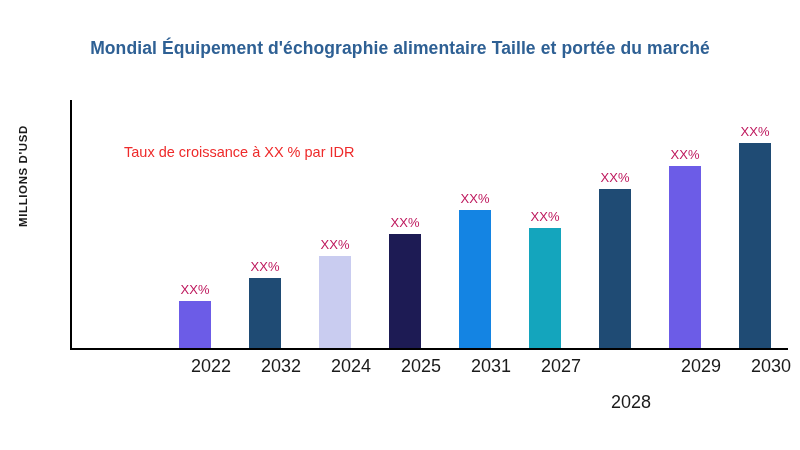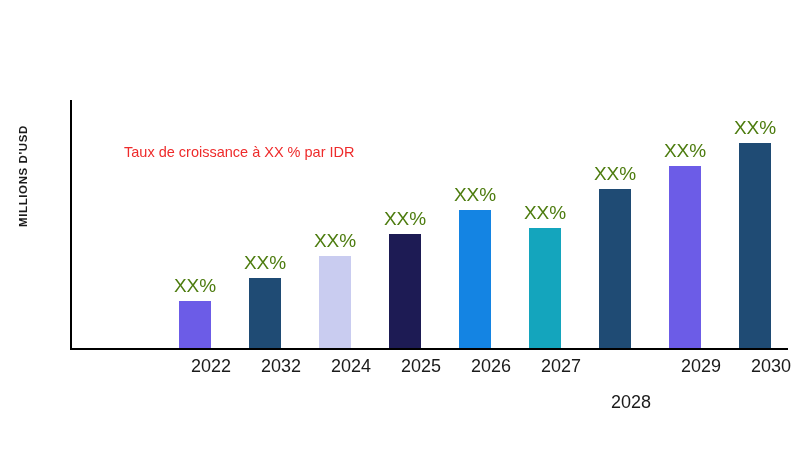--- a/index.html
+++ b/index.html
@@ -89,22 +89,22 @@
     width: 32px;
     position: absolute;
     bottom: 0;
     left: 0;
   }
   .bar-value-label {
     position: absolute;
     left: -16px;
     width: 64px;
     text-align: center;
-    font-size: 19px;
-    color: #4d7c0f;
+    font-size: 13px;
+    color: #be185d;
     white-space: nowrap;
   }
 
   
   .xtick {
     position: absolute;
     top: 356px;
     width: 72px;
     text-align: right;
     font-size: 18px;
@@ -131,20 +131,21 @@
     font-size: 12.5px;
     color: #2b2b2b;
     white-space: nowrap;
   }
 </style>
 </head>
 <body>
 
 <div id="figure">
 
+  <div id="chart-title">Mondial Équipement d'échographie alimentaire Taille et portée du marché</div>
 
   <div id="ylabel">MILLIONS D'USD</div>
 
   <div id="growth-annotation">Taux de croissance à XX % par IDR</div>
 
   <div id="plot-area">
     <div id="y-axis-line"></div>
     <div id="x-axis-line"></div>
     <div id="bars-container">
         <div class="bar-group" style="left: 109px; height: 73px;">
@@ -184,21 +185,21 @@
           <div class="bar-value-label" style="bottom: 209px;">XX%</div>
         </div>
       </div>
   </div>
 
   <div id="xticks-container">
       <div class="xtick" style="left: 159px;">2022</div>
       <div class="xtick" style="left: 229px;">2032</div>
       <div class="xtick" style="left: 299px;">2024</div>
       <div class="xtick" style="left: 369px;">2025</div>
-      <div class="xtick" style="left: 439px;">2026</div>
+      <div class="xtick" style="left: 439px;">2031</div>
       <div class="xtick" style="left: 509px;">2027</div>
       <div class="xtick" style="left: 579px; margin-top: 36px;">2028</div>
       <div class="xtick" style="left: 649px;">2029</div>
       <div class="xtick" style="left: 719px;">2030</div>
       <div class="xtick" style="left: 789px;">2031</div>
     </div>
 
 
 </div>
 

